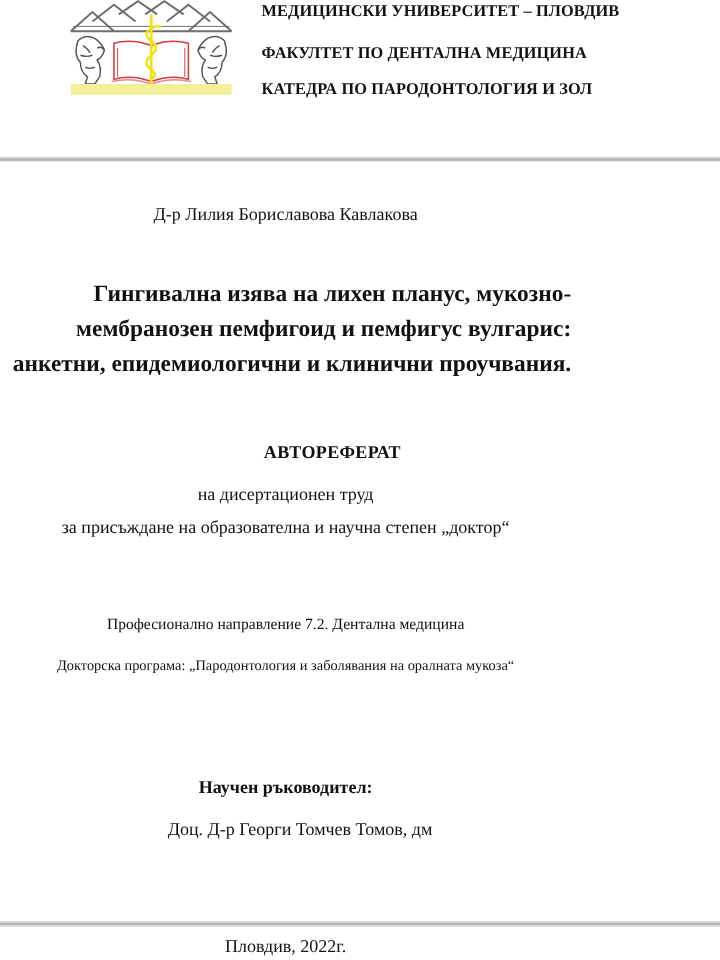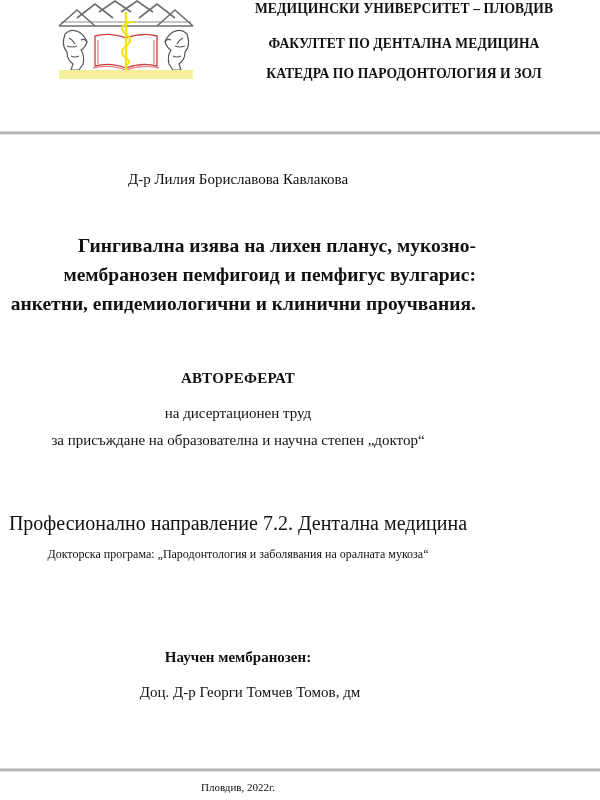--- a/index.html
+++ b/index.html
@@ -30,21 +30,21 @@
       top: 0px;
       width: 142px;
       height: 80px;
     }
     .inst-line {
       position: absolute;
       font-weight: bold;
       font-size: 13.6px;
       letter-spacing: 0.1px;
       white-space: nowrap;
-      text-align: center;
+      text-align: left;
       left: 218px;
       width: 372px;
     }
     .rule {
       position: absolute;
       left: 0;
       width: 600px;
       height: 2px;
       background: #b4b4b4;
       border-top: 1px solid #d6d6d6;
@@ -55,32 +55,32 @@
     .title-line {
       font-weight: bold;
       font-size: 19.5px;
       line-height: 28px;
       text-align: right;
     }
     .t1 { top: 232px; }
     .t2 { top: 261px; }
     .t3 { top: 290px; }
 
-    .autoref { font-weight: bold; font-size: 15px; top: 370px; letter-spacing: 0.3px; }
+    .autoref { font-weight: bold; font-size: 15px; top: 370px; letter-spacing: 0.3px; padding-left: 39px; }
     .sub { font-size: 15px; }
     .s1 { top: 405px; }
     .s2 { top: 432px; }
 
-    .prof { font-size: 20px; top: 512px; }
+    .prof { font-size: 13px; top: 512px; }
     .prog { font-size: 12px; top: 547px; }
 
     .sup-label { font-weight: bold; font-size: 15px; top: 649px; }
     .sup-name { font-size: 15px; top: 684px; margin-left: 12px; }
 
-    .footer { font-size: 11px; top: 781px; }
+    .footer { font-size: 15px; top: 781px; }
   </style>
 </head>
 <body>
 
 <div id="logo" class="abs">
   <svg width="142" height="80" viewBox="0 0 142 80" xmlns="http://www.w3.org/2000/svg">
 
     <g fill="none" stroke="#6e6e6e" stroke-width="1.6">
       <polyline points="4,26 22,10 40,26"></polyline>
       <polyline points="22,18 40,4 58,18"></polyline>
@@ -133,18 +133,18 @@
 <div class="center-line title-line t2">мембранозен пемфигоид и пемфигус вулгарис:</div>
 <div class="center-line title-line t3">анкетни, епидемиологични и клинични проучвания.</div>
 
 <div class="center-line autoref">АВТОРЕФЕРАТ</div>
 <div class="center-line sub s1">на дисертационен труд</div>
 <div class="center-line sub s2">за присъждане на образователна и научна степен „доктор“</div>
 
 <div class="center-line prof">Професионално направление 7.2. Дентална медицина</div>
 <div class="center-line prog">Докторска програма: „Пародонтология и заболявания на оралната мукоза“</div>
 
-<div class="center-line sup-label">Научен мембранозен:</div>
+<div class="center-line sup-label">Научен ръководител:</div>
 <div class="center-line sup-name">Доц. Д-р Георги Томчев Томов, дм</div>
 
 <div class="rule" style="top:768px;"></div>
 
 <div class="center-line footer">Пловдив, 2022г.</div>
 
 </body></html>

